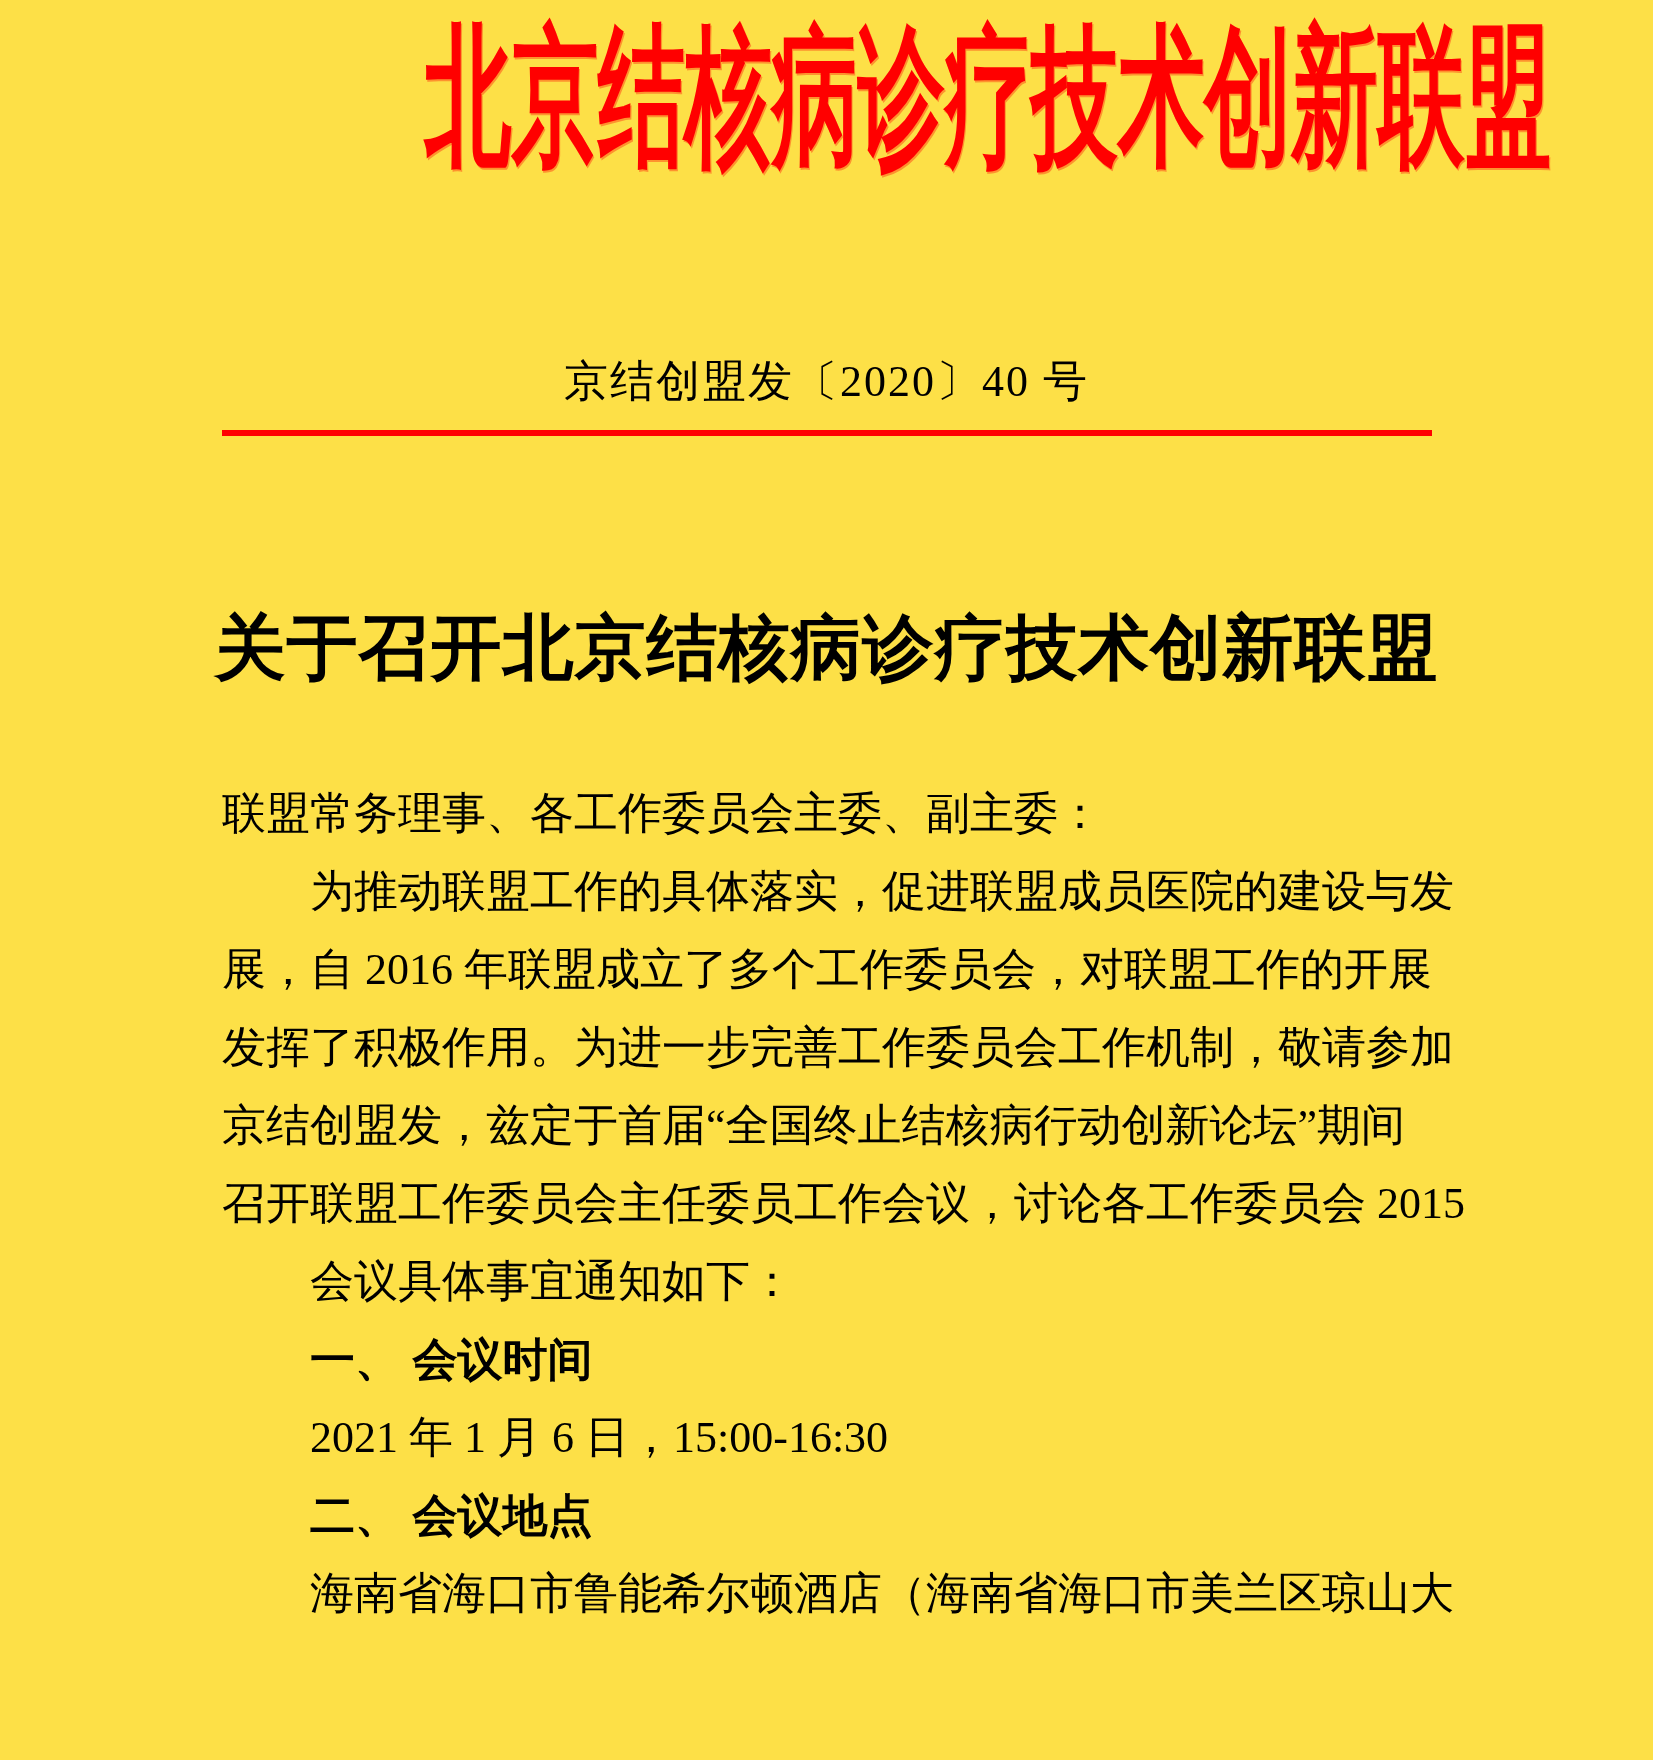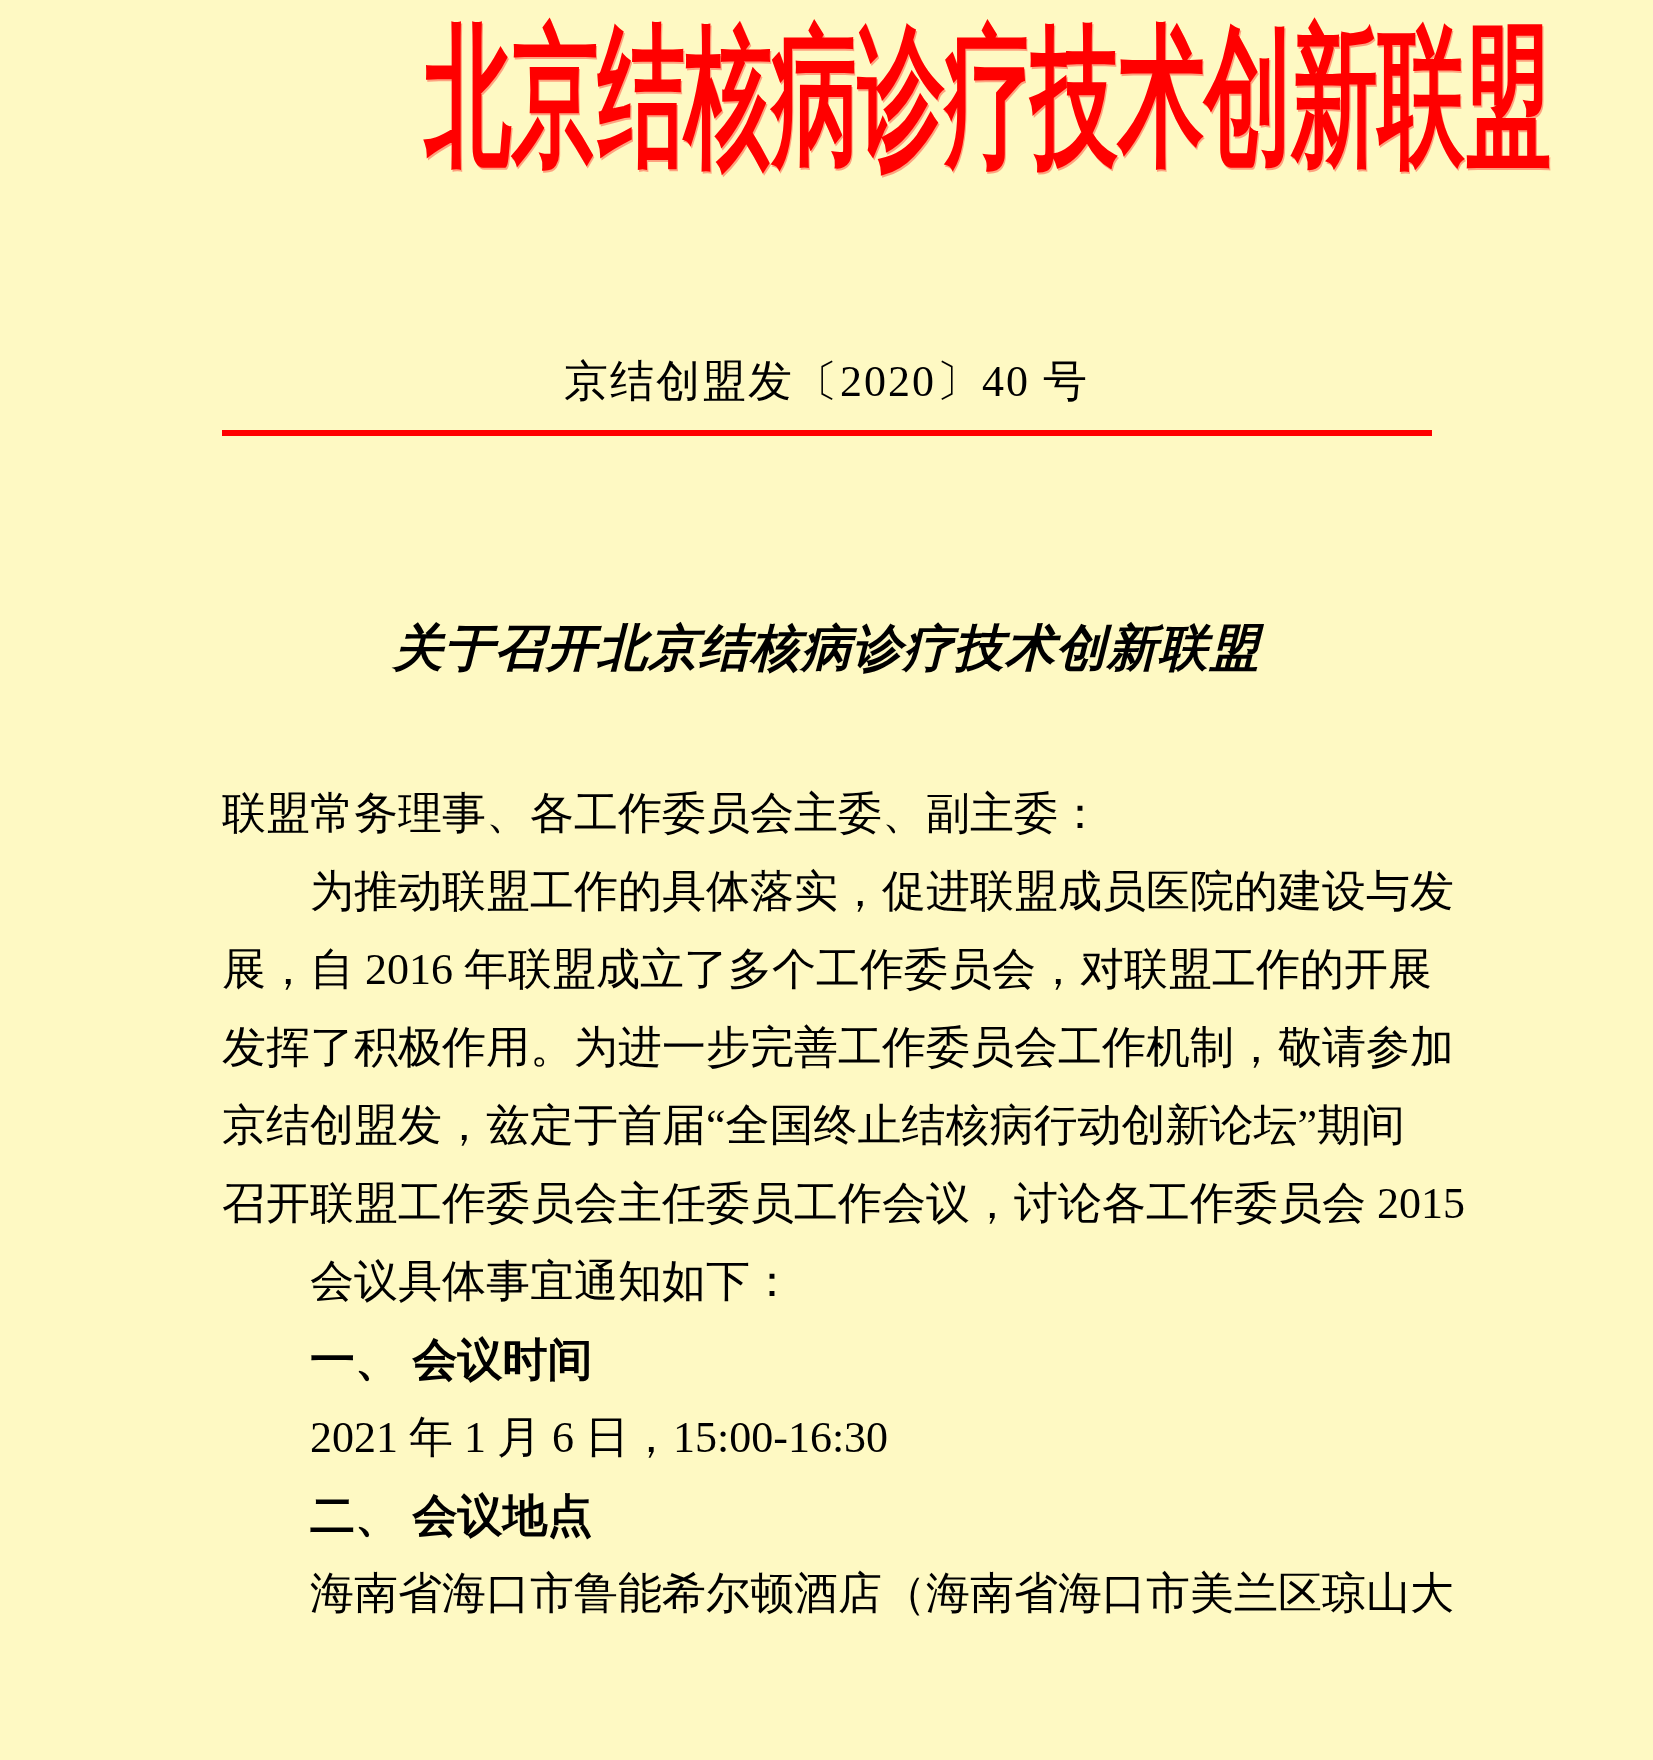--- a/index.html
+++ b/index.html
@@ -5,21 +5,21 @@
   html, body {
     margin: 0;
     padding: 0;
     background: #ffffff;
   }
   .page {
     position: relative;
     width: 1653px;
     height: 1760px;
     margin: 0 auto;
-    background: #fef9c3;
+    background: #fde047;
     overflow: hidden;
     font-family: "Liberation Serif", serif;
     color: #000000;
   }
   
   .org-title-wrap {
     margin-top: 16px;
     height: 164px;
     text-align: center;
     white-space: nowrap;
@@ -48,24 +48,23 @@
     width: 1210px;
     height: 6px;
     margin: 22px auto 0 auto;
     background: var(--red, #ff0000);
   }
   
   .main-title {
     margin-top: 174px;
     text-align: center;
     font-weight: bold;
-    font-size: 50px;
+    font-size: 71px;
     line-height: 76px;
     letter-spacing: 1px;
-    font-style: italic;
   }
   
   .content {
     margin: 89px 190px 0 222px;
     font-size: 44px;
     line-height: 78px;
   }
   .line { white-space: nowrap; }
   .indent { text-indent: 88px; }
   .section-heading {

